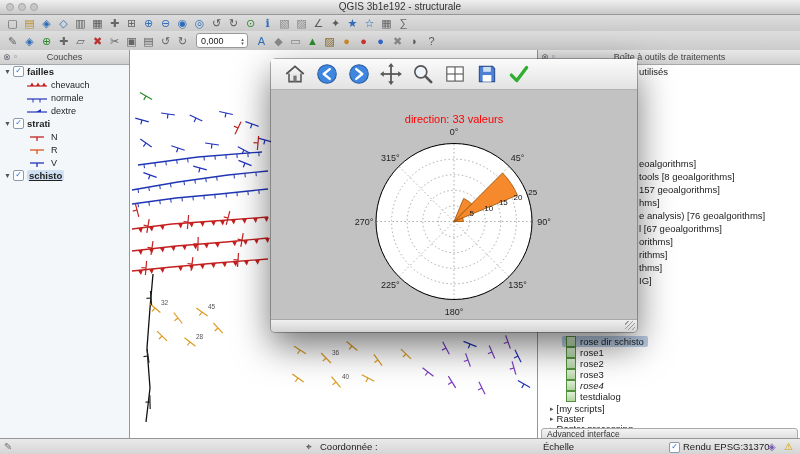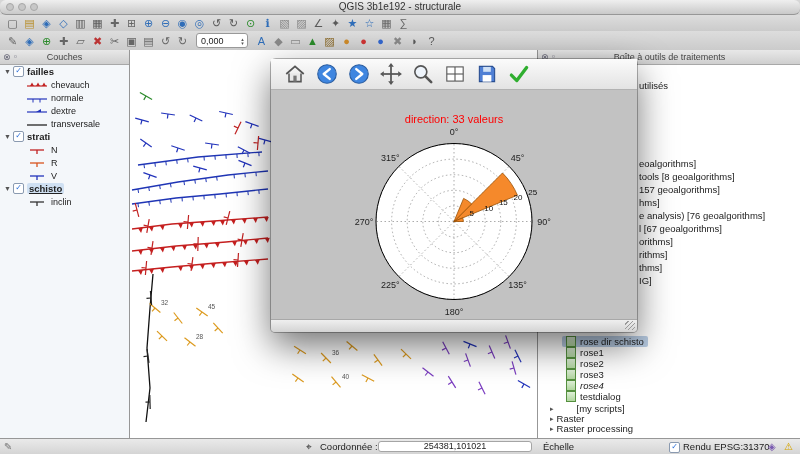--- a/index.html
+++ b/index.html
@@ -3,21 +3,21 @@
 <meta charset="utf-8">
 <style>
   html,body{margin:0;padding:0;background:#777;}
   #app{position:relative;width:800px;height:454px;overflow:hidden;background:#d6d6d6;
        font-family:"Liberation Sans","DejaVu Sans",sans-serif;color:#222;-webkit-user-select:none;user-select:none;}
   svg{display:block;font-family:inherit;}
 
   
   #titlebar{position:absolute;left:0;top:0;width:800px;height:14px;
     background:linear-gradient(#efefef,#c9c9c9);border-bottom:1px solid #979797;
-    text-align:center;font-size:10px;line-height:14px;color:#333;border-radius:6px;}
+    text-align:center;font-size:10px;line-height:14px;color:#333;}
   .tl{position:absolute;top:3px;width:8px;height:8px;border-radius:50%;
       background:#c7c7c7;border:1px solid #a8a8a8;box-sizing:border-box;}
   .tl1{left:6px}.tl2{left:18px}.tl3{left:30px}
 
   
   .tbrow{position:absolute;left:0;width:800px;background:linear-gradient(#dddddd,#cbcbcb);}
   #toolbar1{top:15px;height:16px;}
   #toolbar2{top:31px;height:19px;border-bottom:1px solid #9a9a9a;}
   .tbicons{display:flex;align-items:center;height:100%;padding-left:4px;}
   .tbi{width:17px;text-align:center;font-size:11px;line-height:14px;cursor:default;}
@@ -410,28 +410,20 @@
         </div>
         <div class="lrow child">
           <span class="sw">
             <svg width="22" height="10" viewBox="0 0 22 10">
               <line x1="1" y1="6" x2="21" y2="6" stroke="#2233bb" stroke-width="1.2"></line>
               <path d="M10 6l5-3v3z" fill="#2233bb"></path>
             </svg>
           </span>
           <span class="clbl">dextre</span>
         </div>
-        <div class="lrow child">
-          <span class="sw">
-            <svg width="22" height="10" viewBox="0 0 22 10">
-              <line x1="1" y1="6" x2="21" y2="6" stroke="#111111" stroke-width="1.2"></line>
-            </svg>
-          </span>
-          <span class="clbl">transversale</span>
-        </div>
         <div class="lrow group">
           <span class="tri">▼</span>
           <span class="cbx">✓</span>
           <span class="glbl">strati</span>
         </div>
         <div class="lrow child">
           <span class="sw">
             <svg width="22" height="10" viewBox="0 0 22 10">
               <line x1="4" y1="5" x2="18" y2="5" stroke="#c22222" stroke-width="1.3"></line>
               <line x1="11" y1="5" x2="11" y2="9" stroke="#c22222" stroke-width="1.3"></line>
@@ -455,41 +447,32 @@
               <line x1="11" y1="5" x2="11" y2="9" stroke="#2233bb" stroke-width="1.3"></line>
             </svg>
           </span>
           <span class="clbl">V</span>
         </div>
         <div class="lrow group">
           <span class="tri">▼</span>
           <span class="cbx">✓</span>
           <span class="glbl sel">schisto</span>
         </div>
-        <div class="lrow child">
-          <span class="sw">
-            <svg width="22" height="10" viewBox="0 0 22 10">
-              <line x1="4" y1="5" x2="18" y2="5" stroke="#333333" stroke-width="1.3"></line>
-              <line x1="11" y1="5" x2="11" y2="9" stroke="#333333" stroke-width="1.3"></line>
-            </svg>
-          </span>
-          <span class="clbl">inclin</span>
-        </div>
       </div>
   </div>
 
   <div id="toolbox-panel">
     <div class="phead">
       <span class="pclose">⊗</span>
       <span class="pfloat">▫</span>
       <span>Boîte à outils de traitements</span>
     </div>
     <div id="toolbox-content">
 
-    <div class="txrow" style="top: 15px;">utilisés</div>
+    <div class="txrow" style="top: 1px;">utilisés</div>
         <div class="txrow" style="top: 93px;">eoalgorithms]</div>
         <div class="txrow" style="top: 106px;">tools [8 geoalgorithms]</div>
         <div class="txrow" style="top: 119px;">157 geoalgorithms]</div>
         <div class="txrow" style="top: 132px;">hms]</div>
         <div class="txrow" style="top: 145px;">e analysis) [76 geoalgorithms]</div>
         <div class="txrow" style="top: 158px;">l [67 geoalgorithms]</div>
         <div class="txrow" style="top: 171px;">orithms]</div>
         <div class="txrow" style="top: 184px;">rithms]</div>
         <div class="txrow" style="top: 197px;">thms]</div>
         <div class="txrow" style="top: 210px;">IG]</div>
@@ -510,32 +493,33 @@
           <span>rose3</span>
         </div>
         <div class="scrow" style="top: 315px; font-style: italic;">
           <span class="sic"></span>
           <span>rose4</span>
         </div>
         <div class="scrow" style="top: 326px;">
           <span class="sic"></span>
           <span>testdialog</span>
         </div>
-        <div class="grow" style="top: 338px; gap: 20px;">
+        <div class="grow" style="top: 338px;">
           <span class="gtri">▸</span>
           <span>[my scripts]</span>
         </div>
         <div class="grow" style="top: 348px; text-align: center;">
           <span class="gtri">▸</span>
           <span>Raster</span>
         </div>
         <div class="grow" style="top: 358px;">
           <span class="gtri">▸</span>
           <span>Raster processing</span>
         </div>
+        <div id="advanced-bar">Advanced interface</div>
       </div>
   </div>
 
   <div id="figure-window">
     <div id="fig-toolbar">
         <div class="fic">
           <svg viewBox="0 0 22 22">
             <path d="M3 11L11 4l8 7" fill="none" stroke="#555" stroke-width="1.6"></path>
             <path d="M5.5 10.5V18h11v-7.5" fill="#e8e8e8" stroke="#555" stroke-width="1.4"></path>
             <rect x="9.5" y="12.5" width="3" height="5.5" fill="#777"></rect>
@@ -631,21 +615,20 @@
     </div>
     <div id="fig-bottom">
       <div id="fig-grip"></div>
     </div>
   </div>
 
   <div id="statusbar">
     <span class="sb-ic" id="sb-edit-ic">✎</span>
     <span class="sb-ic" id="sb-coord-ic">⌖</span>
     <span id="sb-coord-lbl">Coordonnée :</span>
-    <input id="sb-coord-input" value="254381,101021" style="">
     <span id="sb-scale-lbl">Échelle</span>
     <div id="sb-scale-combo">
       <span class="val">1:73.068</span>
       <span class="scarr2">▴<br>▾</span>
     </div>
     <span id="rendu-check">✓</span>
     <span id="sb-rendu">Rendu</span>
     <span id="sb-epsg">EPSG:31370</span>
     <span class="sb-ic" id="sb-proj-ic" style="color:#7a5ab0">◈</span>
     <span class="sb-ic" id="sb-warn-ic" style="color:#d6a500">⚠</span>

